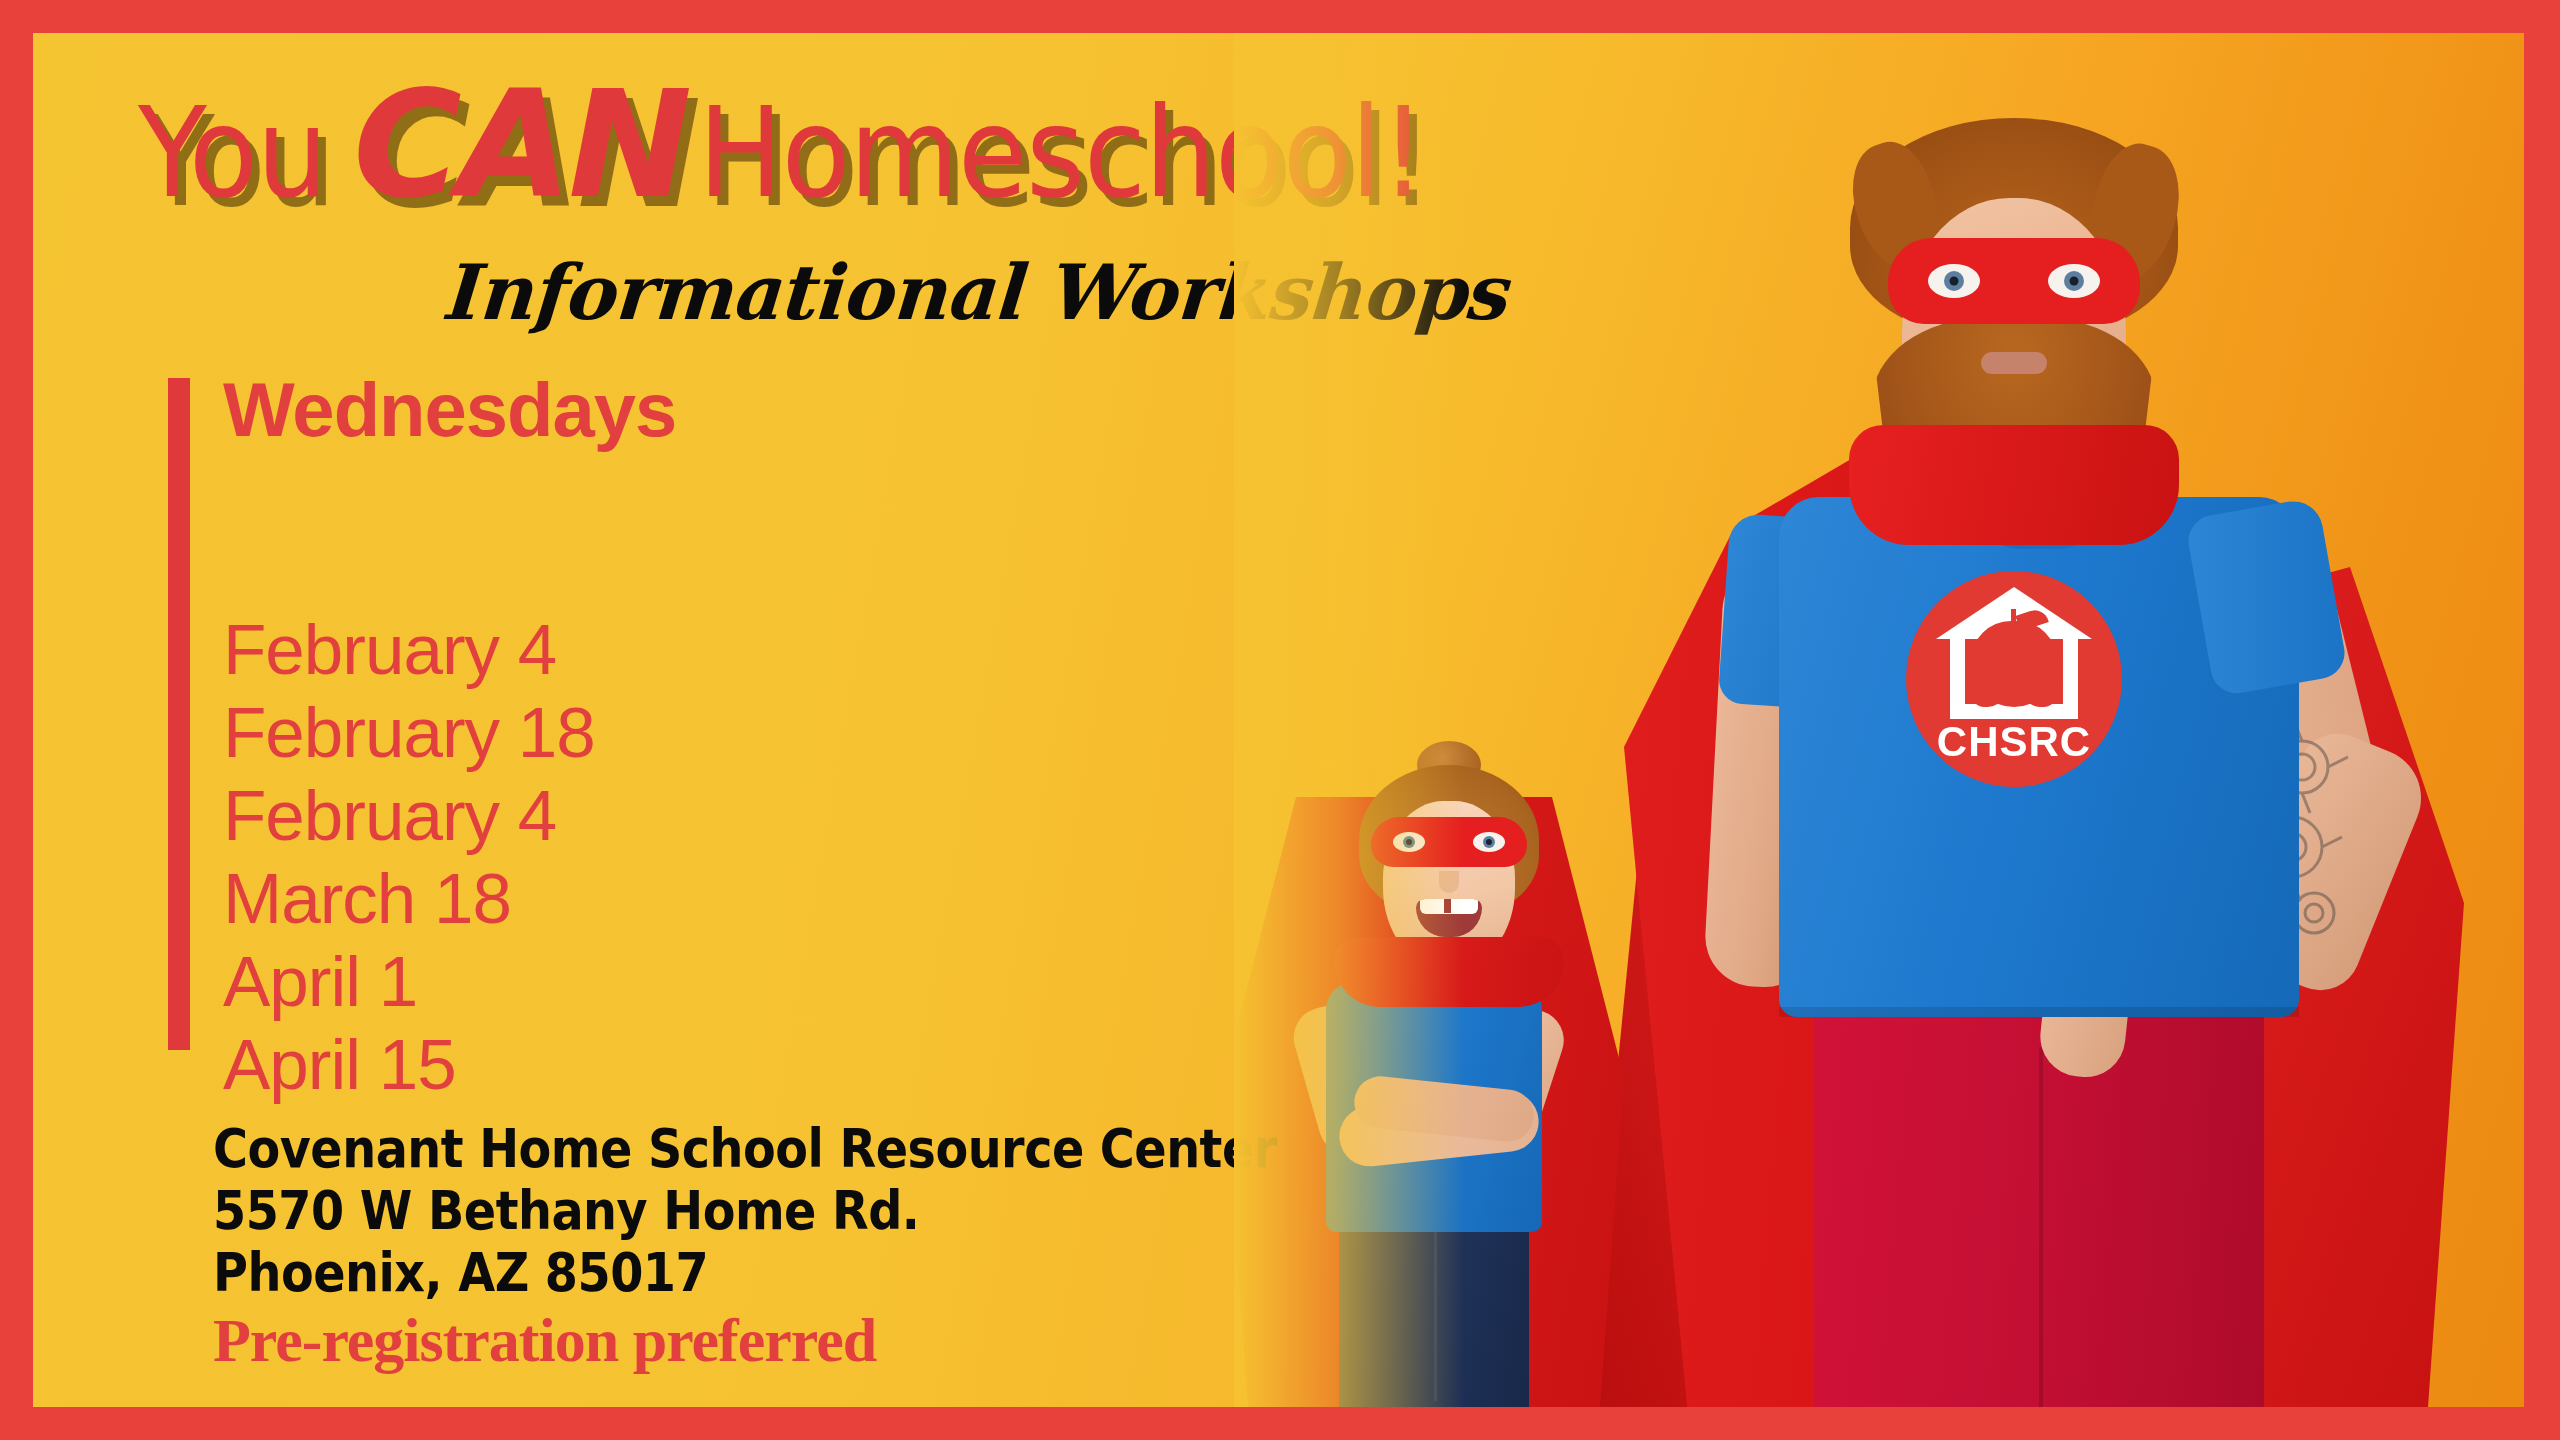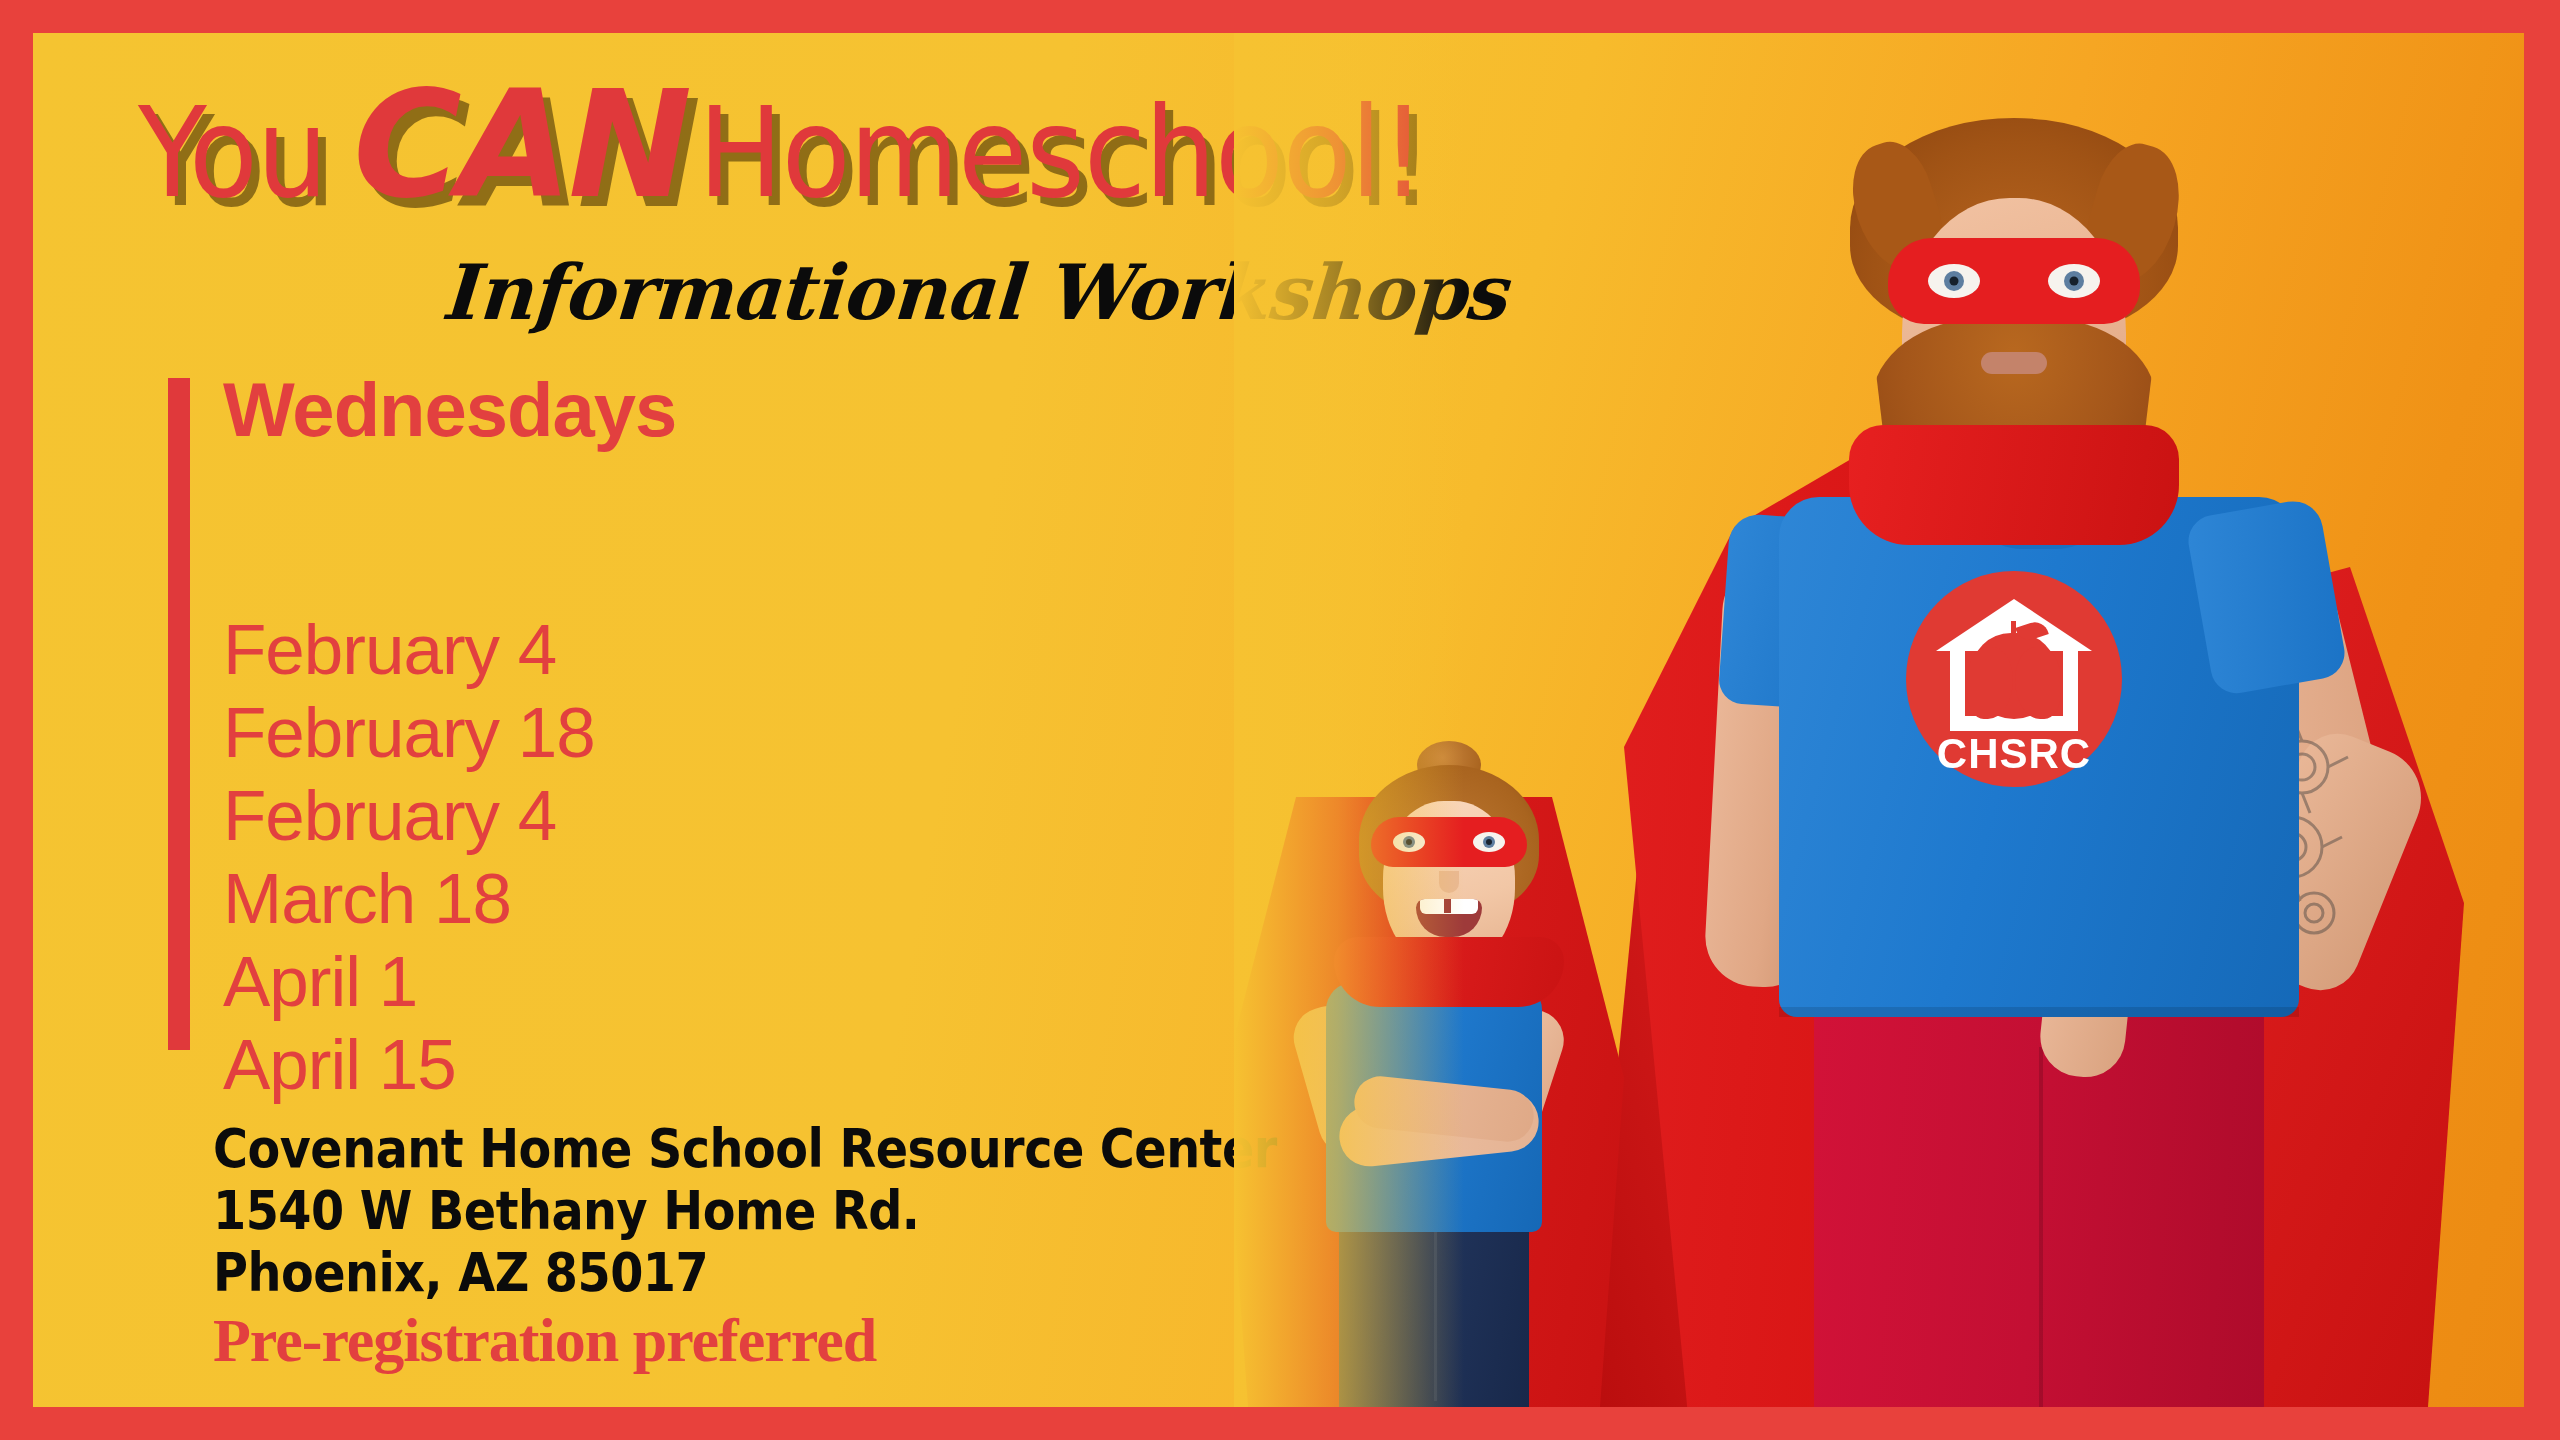--- a/index.html
+++ b/index.html
@@ -149,21 +149,21 @@
     position:absolute;left:50%;transform:translateX(-50%);bottom:862px;
     width:330px;height:120px;background:linear-gradient(100deg,#E72020 0%,#CA1212 100%);
     border-radius:34px 34px 60px 60px;z-index:2;
   }
 
   
   .logo{
     position:absolute;left:50%;transform:translateX(-50%);
     bottom:620px;width:216px;height:216px;border-radius:50%;
     background:#E03A33;z-index:9;
-    display:flex;flex-direction:column;align-items:center;justify-content:center;
+    display:flex;flex-direction:column;align-items:center;justify-content:flex-start;
   }
   .logo .house{position:relative;width:152px;height:132px;margin-top:16px;}
   .logo .roof{
     position:absolute;left:50%;top:0;transform:translateX(-50%);
     width:0;height:0;border-left:78px solid transparent;border-right:78px solid transparent;
     border-bottom:52px solid #fff;
   }
   .logo .walls{position:absolute;left:12px;top:48px;width:128px;height:84px;border:15px solid #fff;border-top:none;box-sizing:border-box;}
   .logo .apple{
     position:absolute;left:50%;top:34px;transform:translateX(-50%);
@@ -409,20 +409,20 @@
       <div class="d">February 4</div>
       <div class="d">February 18</div>
       <div class="d">February 4</div>
       <div class="d">March 18</div>
       <div class="d">April 1</div>
       <div class="d">April 15</div>
     </div>
 
     <div class="addr">
       <div class="a">Covenant Home School Resource Center</div>
-      <div class="a">1540 W Bethany Home Rd.</div>
+      <div class="a">5570 W Bethany Home Rd.</div>
       <div class="a">Phoenix, AZ 85017</div>
     </div>
 
     <div class="prereg">Pre-registration preferred</div>
 
   </div>
 </div>
 
 </body></html>

